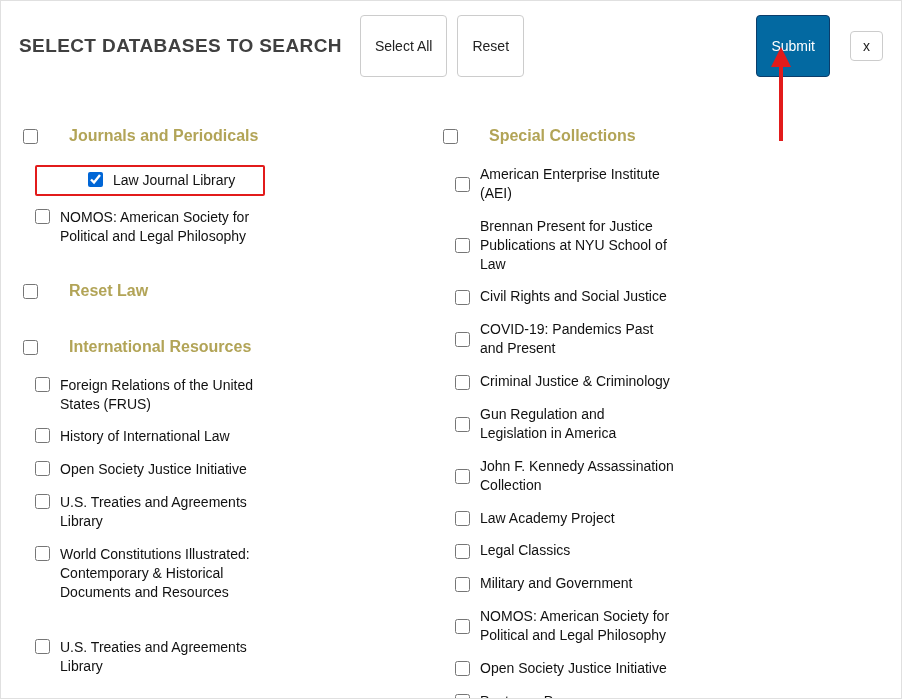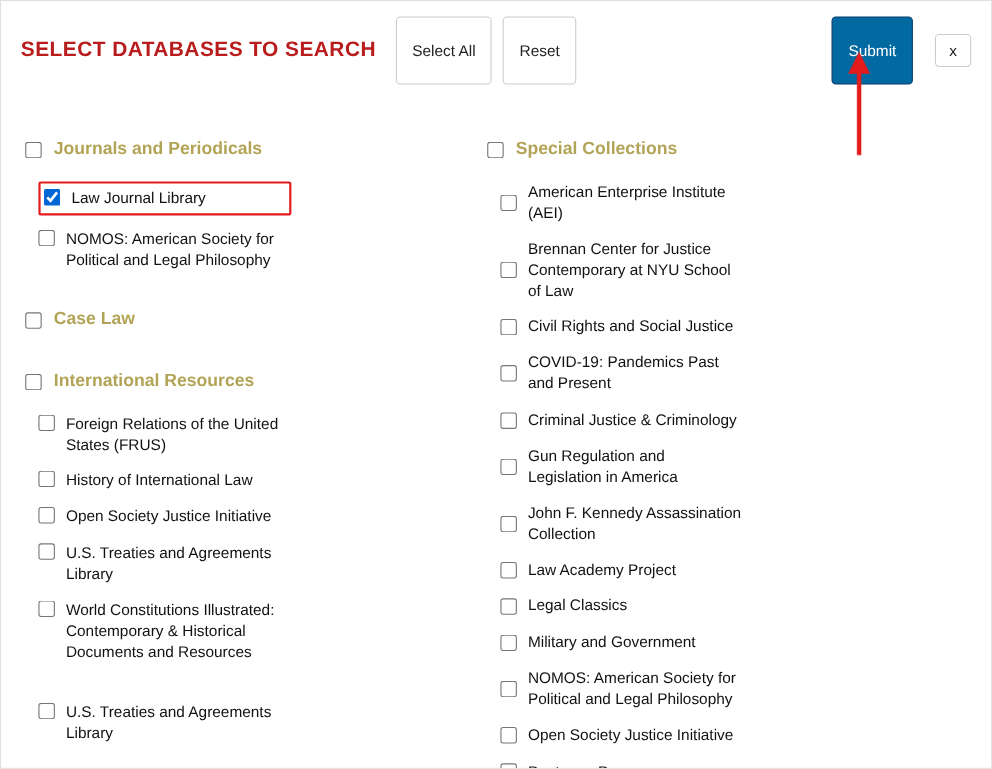--- a/index.html
+++ b/index.html
@@ -1,38 +1,38 @@
 <!DOCTYPE html>
 <html><head>
 <meta charset="utf-8">
 <style>
   * { box-sizing: border-box; }
   html, body { margin: 0; padding: 0; height: 100%; font-family: Arial, Helvetica, sans-serif; background: #fff; }
   .viewport { width: 902px; height: 699px; position: relative; overflow: hidden; border: 1px solid #e0e0e0; }
   .scroll-wrap { height: 100%; overflow-y: scroll; }
   .page { padding: 14px 18px 40px 18px; position: relative; }
   .header-row { display: flex; align-items: center; gap: 10px; margin-bottom: 50px; }
-  .page-title { font-size: 19px; font-weight: 700; color: #b91c1c; letter-spacing: 0.4px; margin-right: 8px; }
+  .page-title { font-size: 19px; font-weight: 700; color: #404040; letter-spacing: 0.4px; margin-right: 8px; }
   .btn { background: #fff; border: 1px solid #ccc; border-radius: 4px; padding: 22px 14px; font-size: 14px; color: #222; cursor: pointer; }
   .spacer { flex: 1; }
   .btn.primary { background: #0369a1; color: #fff; border-color: #0b3d6b; font-weight: 400; }
   .close-btn { padding: 6px 12px; margin-left: 10px; }
   .columns { display: flex; gap: 40px; }
   .col { flex: 0 0 380px; }
   .section { margin-bottom: 36px; }
-  .section-header { display: flex; align-items: flex-start; gap: 8px; margin-bottom: 18px; }
+  .section-header { display: flex; align-items: flex-start; gap: 28px; margin-bottom: 18px; }
   .section-title { color: #b2a457; font-weight: 700; font-size: 16px; }
   .section-check { width: 15px; height: 15px; margin-top: 2px; }
   .items { padding-left: 16px; }
   .item-row { display: flex; align-items: flex-start; gap: 10px; margin-bottom: 14px; max-width: 230px; }
   .col2 .item-row { max-width: 220px; align-items: center; }
   .item-row input[type=checkbox] { width: 15px; height: 15px; flex-shrink: 0; margin: 0; margin-top: 1px; accent-color: #0066d6; }
   .item-label { font-size: 14px; color: #111; line-height: 1.35; }
   .highlight { border: 2px solid #e21b1b; border-radius: 2px; padding: 4px 3px; margin-bottom: 12px; max-width: 230px; }
-  .highlight .item-row { margin-bottom: 0; }
+  .highlight .item-row { margin-bottom: 0; margin-left: 48px; }
   .arrow { position: absolute; top: 46px; left: 770px; display: flex; flex-direction: column; align-items: center; }
   .arrow-line { width: 4px; height: 74px; background: #e21b1b; }
   .arrow-head { width: 0; height: 0; border-left: 10px solid transparent; border-right: 10px solid transparent; border-bottom: 20px solid #e21b1b; }
 </style>
 </head>
 <body>
 
 <div class="viewport">
   <div class="scroll-wrap">
     <div class="page">
@@ -65,21 +65,21 @@
               <div class="item-row">
                 <input type="checkbox" style="">
                 <span class="item-label">NOMOS: American Society for Political and Legal Philosophy</span>
               </div>
             </div>
           </div>
 
           <div class="section">
             <div class="section-header">
               <input type="checkbox" class="section-check" style="">
-              <span class="section-title">Case Law</span>
+              <span class="section-title">Reset Law</span>
             </div>
           </div>
 
           <div class="section">
             <div class="section-header">
               <input type="checkbox" class="section-check" style="">
               <span class="section-title">International Resources</span>
             </div>
             <div class="items">
               <div class="item-row">
@@ -123,21 +123,21 @@
               <input type="checkbox" class="section-check" style="">
               <span class="section-title">Special Collections</span>
             </div>
             <div class="items">
               <div class="item-row">
                   <input type="checkbox" style="">
                   <span class="item-label">American Enterprise Institute (AEI)</span>
                 </div>
               <div class="item-row">
                   <input type="checkbox" style="">
-                  <span class="item-label">Brennan Center for Justice Contemporary at NYU School of Law</span>
+                  <span class="item-label">Brennan Present for Justice Publications at NYU School of Law</span>
                 </div>
               <div class="item-row">
                   <input type="checkbox" style="">
                   <span class="item-label">Civil Rights and Social Justice</span>
                 </div>
               <div class="item-row">
                   <input type="checkbox" style="">
                   <span class="item-label">COVID-19: Pandemics Past and Present</span>
                 </div>
               <div class="item-row">

